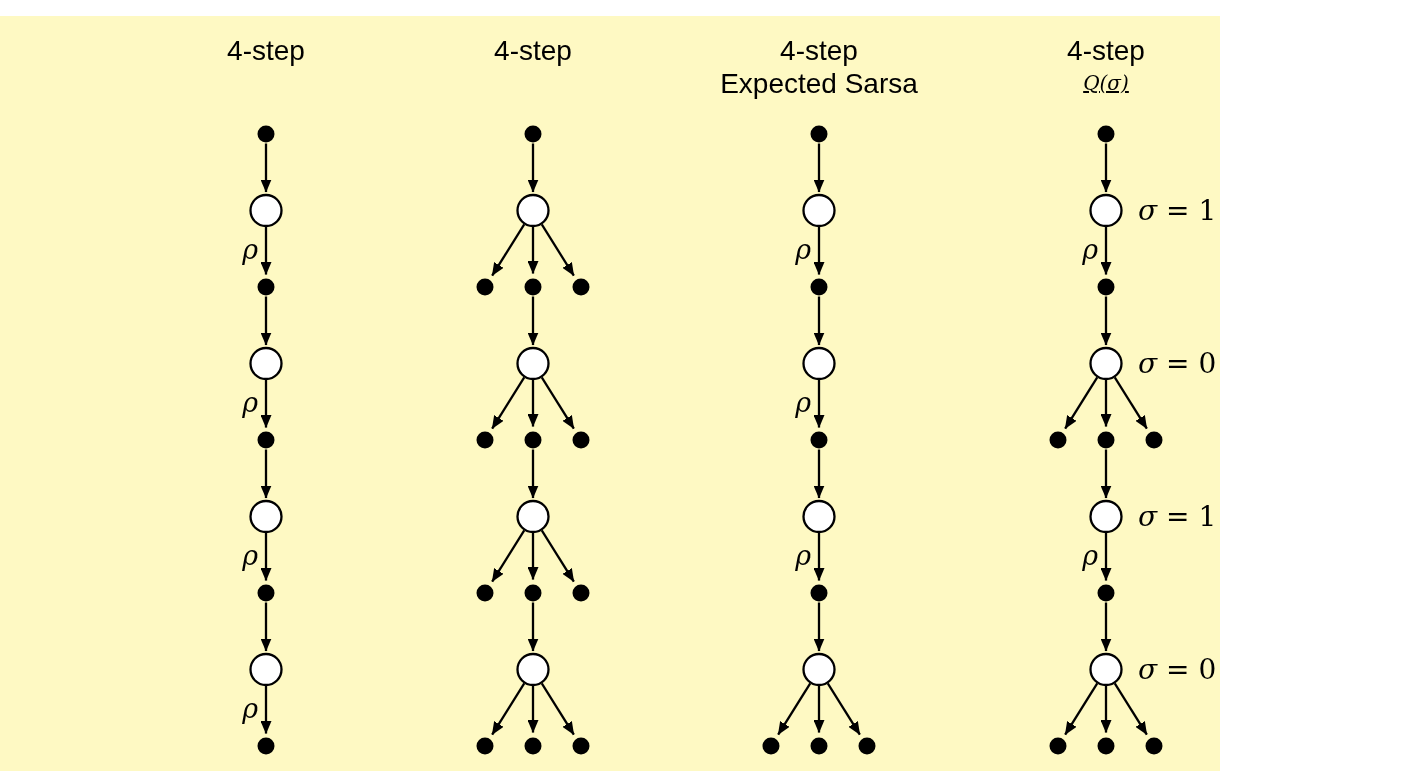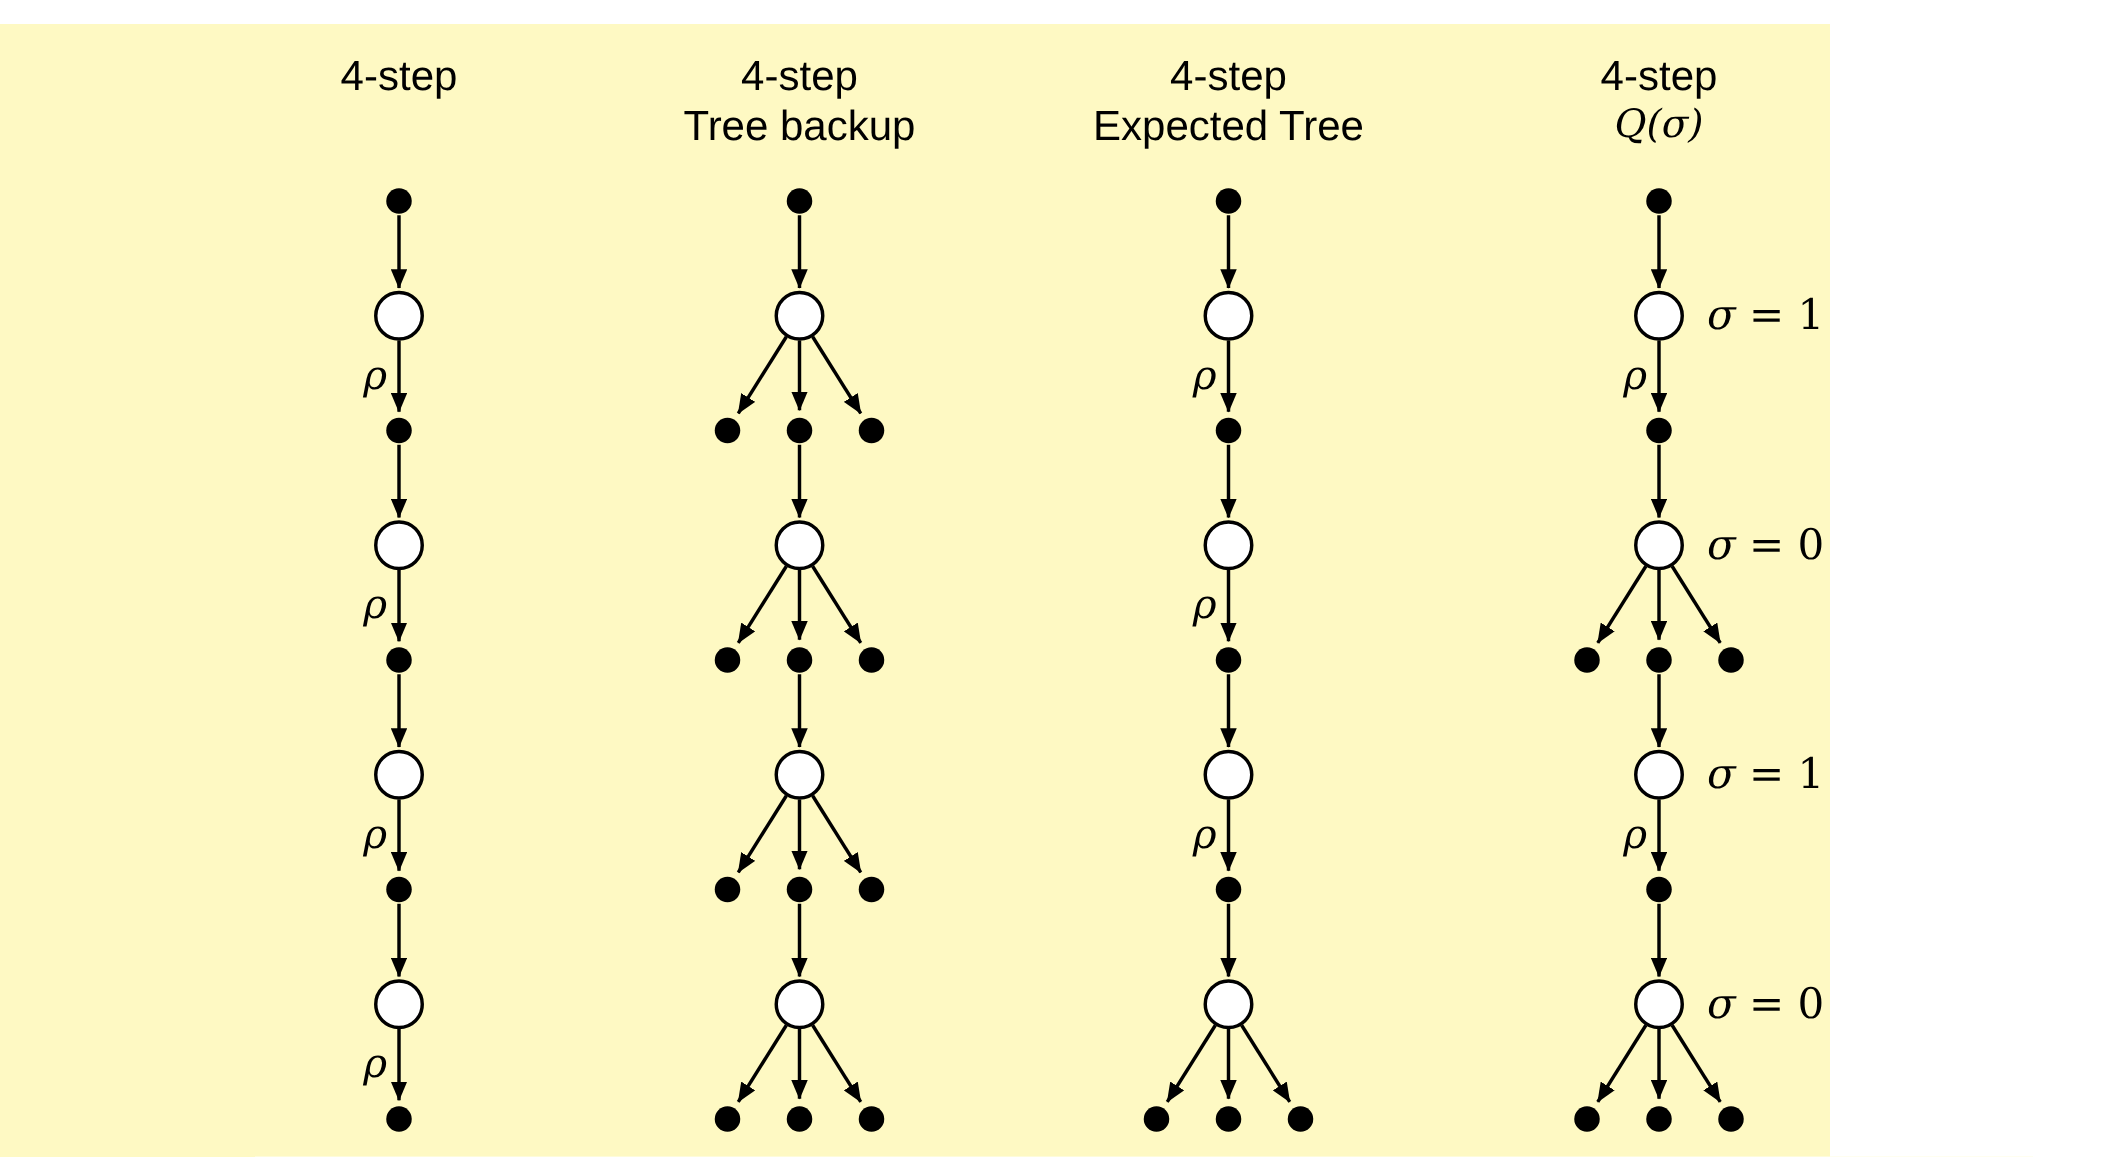--- a/index.html
+++ b/index.html
@@ -2,43 +2,42 @@
 <html><head>
 <meta charset="utf-8">
 <style>
   html,body{margin:0;padding:0;background:#ffffff;}
   body{width:1418px;height:771px;overflow:hidden;}
   .figure{position:relative;width:1220px;height:771px;background:#fef9c3;
           font-family:"Liberation Sans",sans-serif;color:#000;margin-top:16px;}
   .col-title{position:absolute;top:18px;width:300px;text-align:center;
              font-size:28px;line-height:33px;color:#000;}
   .col-title .line2.math{font-family:"DejaVu Serif",serif;font-style:italic;
-             font-size:26px;line-height:32px;}
+             font-size:20px;line-height:32px;text-decoration:underline;}
   svg{position:absolute;left:0;top:0;}
   svg text{font-family:"Liberation Serif",serif;fill:#000;}
   svg text.mvar, svg tspan.mvar{font-family:"DejaVu Serif",serif;font-style:italic;}
   svg tspan.mrm{font-family:"DejaVu Serif",serif;font-style:normal;}
 </style>
 </head>
 <body>
 
 <div class="figure">
 
   <div class="col-title" style="left: 116px;">
     <div class="line1">4-step</div>
   </div>
 
   <div class="col-title" style="left: 383px;">
     <div class="line1">4-step</div>
-    <div class="line2">Tree backup</div>
   </div>
 
   <div class="col-title" style="left: 669px;">
     <div class="line1">4-step</div>
-    <div class="line2">Expected Tree</div>
+    <div class="line2">Expected Sarsa</div>
   </div>
 
   <div class="col-title" style="left: 956px;">
     <div class="line1">4-step</div>
     <div class="line2 math">Q(σ)</div>
   </div>
 
   <svg id="diagram" width="1418" height="771" viewBox="0 0 1418 771">
       <defs>
         <marker id="ah" markerWidth="14" markerHeight="11" refX="12.5" refY="5.5" orient="auto" markerUnits="userSpaceOnUse">

